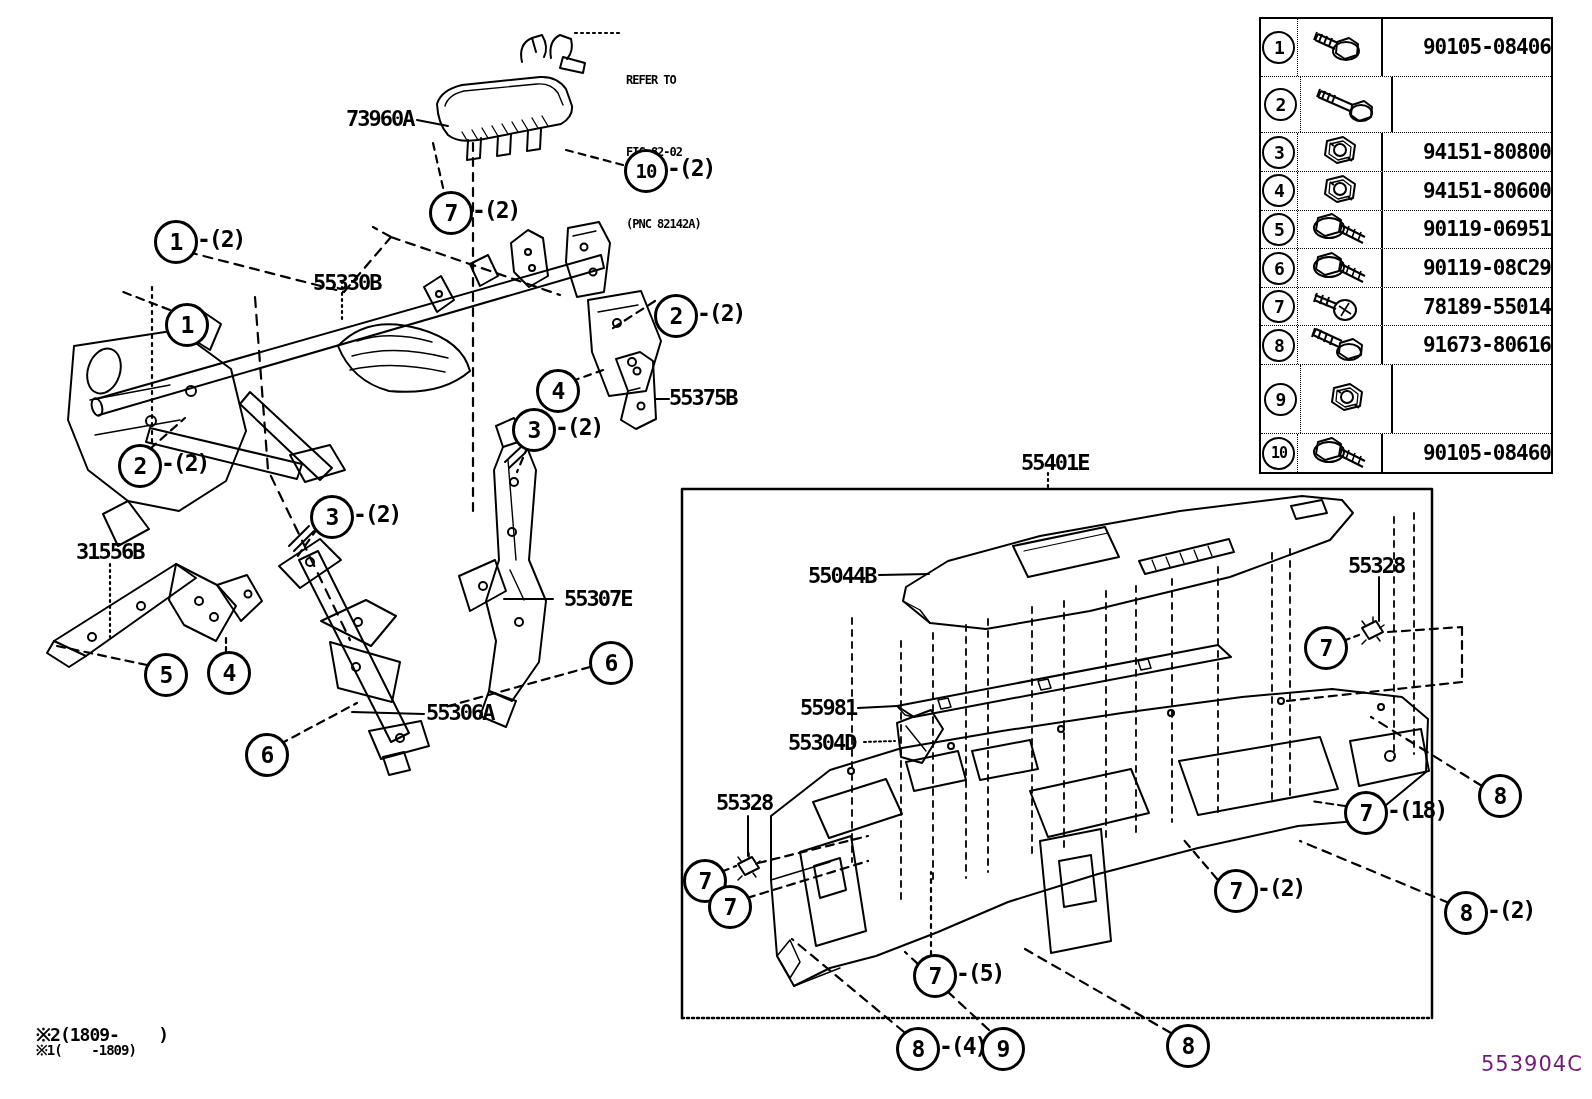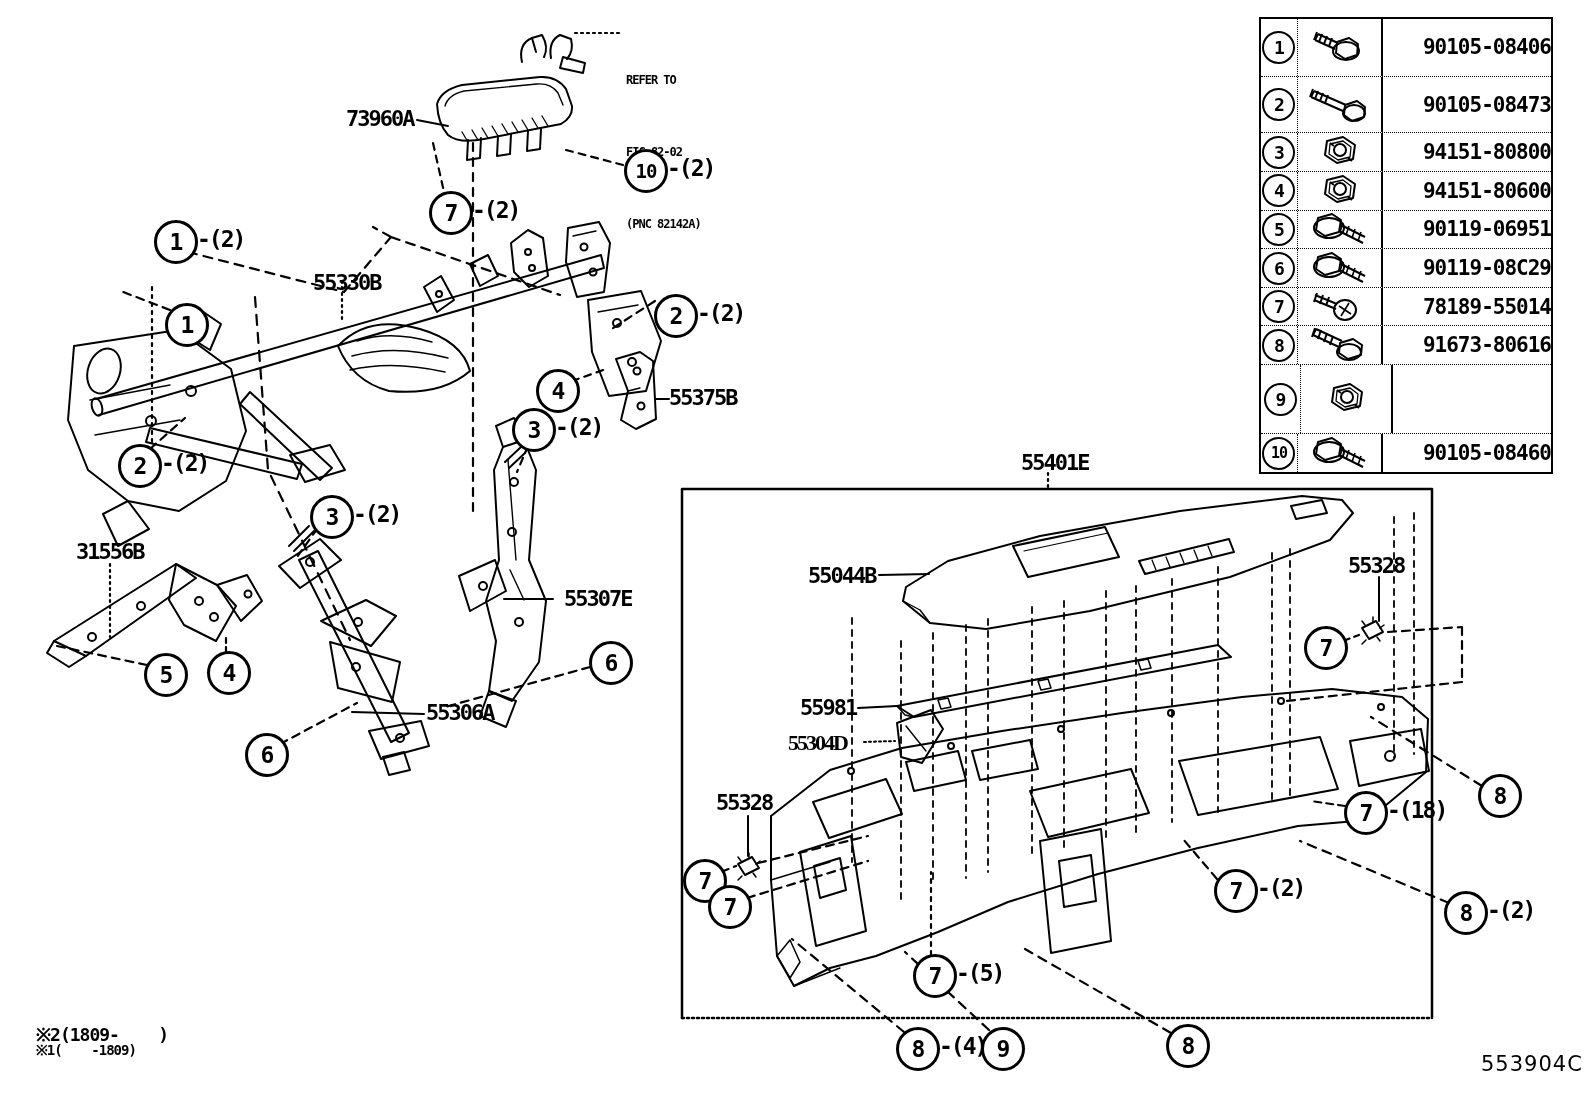--- a/index.html
+++ b/index.html
@@ -1,21 +1,21 @@
 <!DOCTYPE html>
 <html><head>
 <meta charset="utf-8">
 <style>
   html,body{margin:0;padding:0;background:#fff;}
   #stage{position:relative;width:1592px;height:1099px;background:#fff;overflow:hidden;
          font-family:"DejaVu Sans Mono",monospace;color:#000;}
   #art{position:absolute;left:0;top:0;z-index:1;}
   .plabel{position:absolute;font-weight:bold;font-size:22px;letter-spacing:-2px;
           white-space:pre;z-index:3;line-height:1.05;}
-  .plabel.sans{font-family:"DejaVu Sans",sans-serif;font-weight:normal;color:#000000;
+  .plabel.sans{font-family:"DejaVu Sans",sans-serif;font-weight:normal;color:#701a75;
                letter-spacing:1px;}
   .callout{position:absolute;z-index:3;}
   .c-circle{width:38px;height:38px;border:3px solid #000;border-radius:50%;background:#fff;
             display:flex;align-items:center;justify-content:center;
             font-weight:bold;font-size:23px;letter-spacing:-1px;}
   .c-suffix{position:absolute;left:43px;top:6px;font-weight:bold;font-size:23px;
             letter-spacing:-2px;white-space:nowrap;}
   #parts-table{position:absolute;left:1259px;top:17px;width:294px;height:457px;
                border:2.5px solid #000;box-sizing:border-box;background:#fff;z-index:4;
                display:flex;flex-direction:column;}
@@ -284,21 +284,20 @@
           <div class="t-numc">2</div>
         </div>
         <div class="t-icon">
           <svg width="64" height="40" viewBox="0 0 64 40" fill="none" stroke="#000" stroke-width="2" stroke-linejoin="round">
             <path d="M4 12 L36 26 M7 6 L39 20 M7 6 L4 12"></path>
             <path d="M6 4 l-3 8 M11 6 l-3 8 M16 8 l-3 8 M21 10 l-3 8"></path>
             <ellipse cx="47" cy="28" rx="11" ry="8"></ellipse>
             <path d="M38 20 L50 16 L58 22 L57 32 L45 36 L37 30 Z"></path>
           </svg>
         </div>
-        <div class="t-part">90105-08473</div>
       </div>
       <div class="t-row" style="height: 38.6px;">
         <div class="t-num">
           <div class="t-numc">3</div>
         </div>
         <div class="t-icon">
           <svg width="64" height="40" viewBox="0 0 64 40" fill="none" stroke="#000" stroke-width="2" stroke-linejoin="round">
             <path d="M20 9 L36 5 L48 13 L46 27 L30 31 L18 23 Z"></path>
             <path d="M23 12 L36 9 L44 15 L43 25 L31 28 L22 22 Z" stroke-width="1.3"></path>
             <circle cx="33" cy="18" r="6"></circle>
@@ -407,21 +406,21 @@
     </div>
 <div class="plabel" style="left: 346px; top: 107px;">73960A</div>
     <div class="plabel" style="left: 313px; top: 256px; margin-top: 15px;">55330B</div>
     <div class="plabel" style="left: 669px; top: 386px;">55375B</div>
     <div class="plabel" style="left: 76px; top: 540px;">31556B</div>
     <div class="plabel" style="left: 564px; top: 587px; text-align: right;">55307E</div>
     <div class="plabel" style="left: 426px; top: 701px;">55306A</div>
     <div class="plabel" style="left: 1021px; top: 451px;">55401E</div>
     <div class="plabel" style="left: 808px; top: 564px;">55044B</div>
     <div class="plabel" style="left: 800px; top: 696px;">55981</div>
-    <div class="plabel" style="left: 788px; top: 731px; font-family: Liberation Serif, serif;">55304D</div>
+    <div class="plabel" style="left: 788px; top: 731px;">55304D</div>
     <div class="plabel" style="left: 716px; top: 791px;">55328</div>
     <div class="plabel" style="left: 1348px; top: 554px;">55328</div>
     <div class="callout" style="left: 154px; top: 220px;">
       <div class="c-circle">1</div>
       <span class="c-suffix">-(2)</span>
     </div>
     <div class="callout" style="left: 165px; top: 303px;">
       <div class="c-circle">1</div>
     </div>
     <div class="callout" style="left: 654px; top: 294px;">

